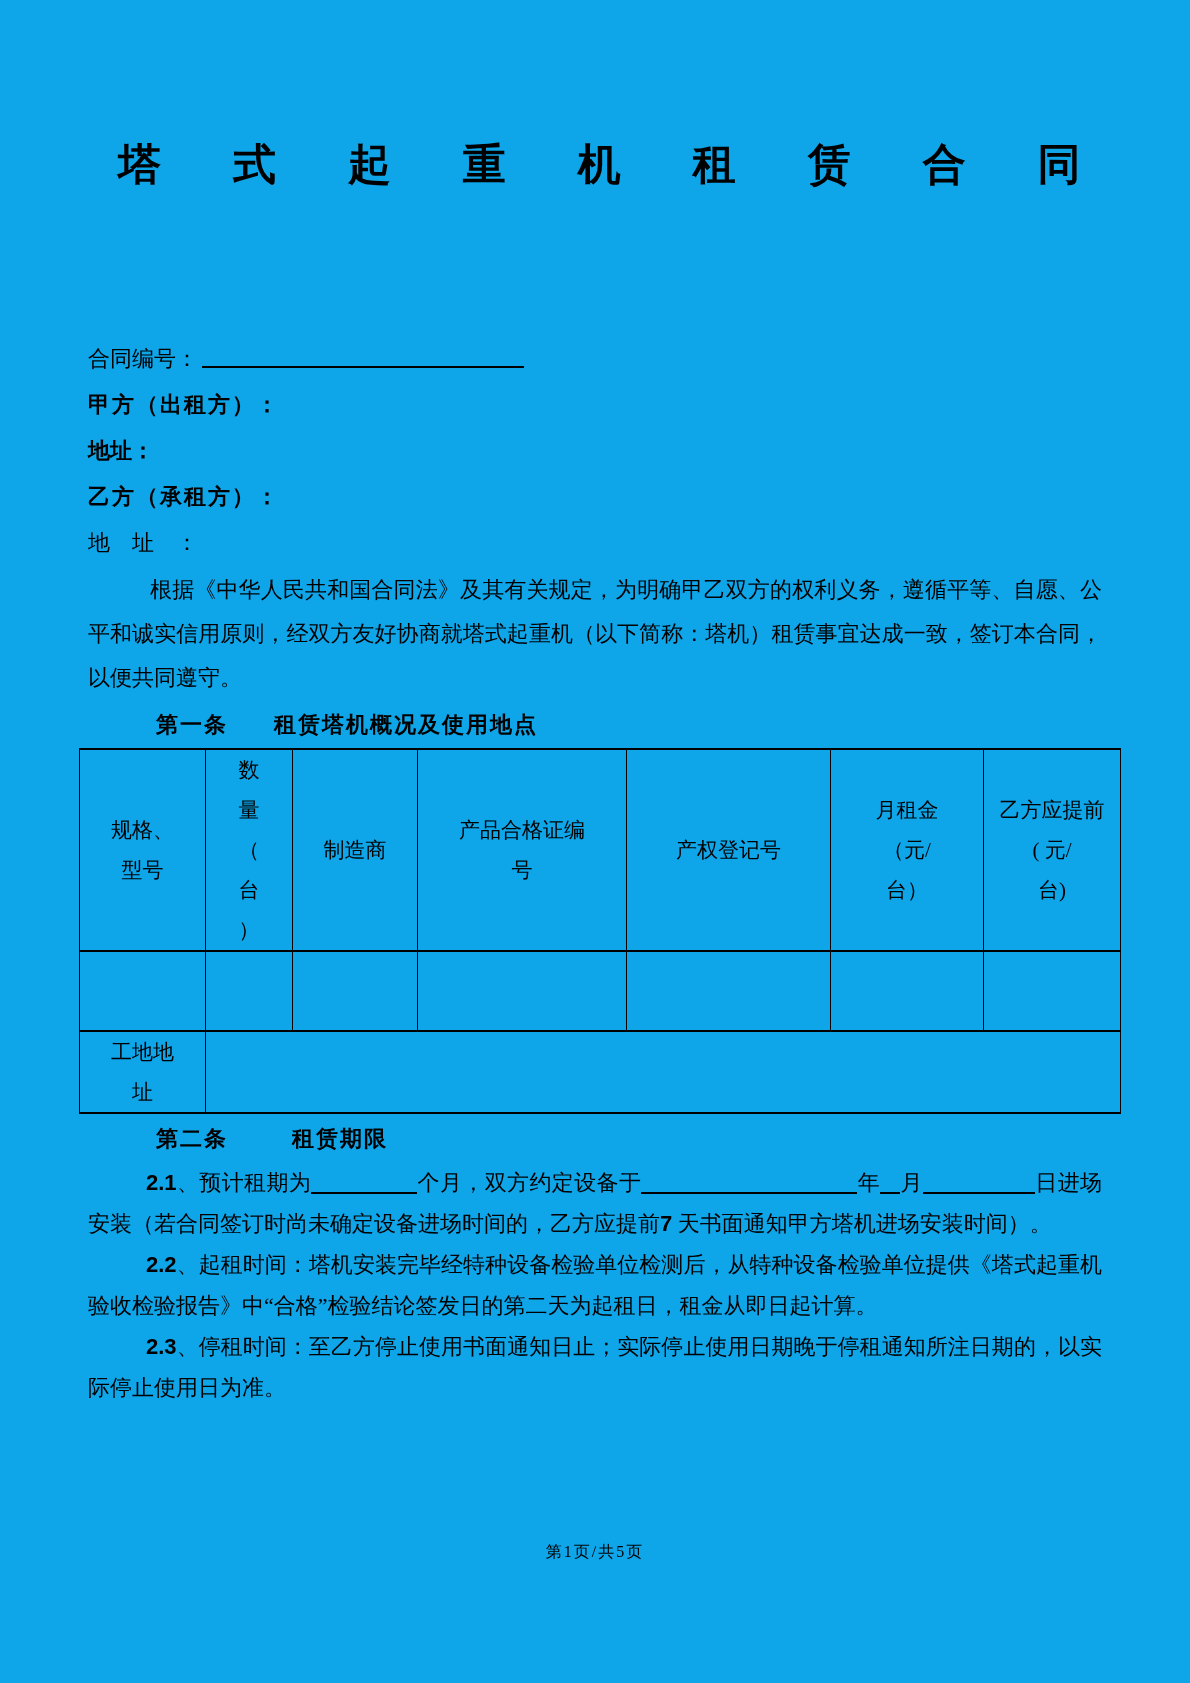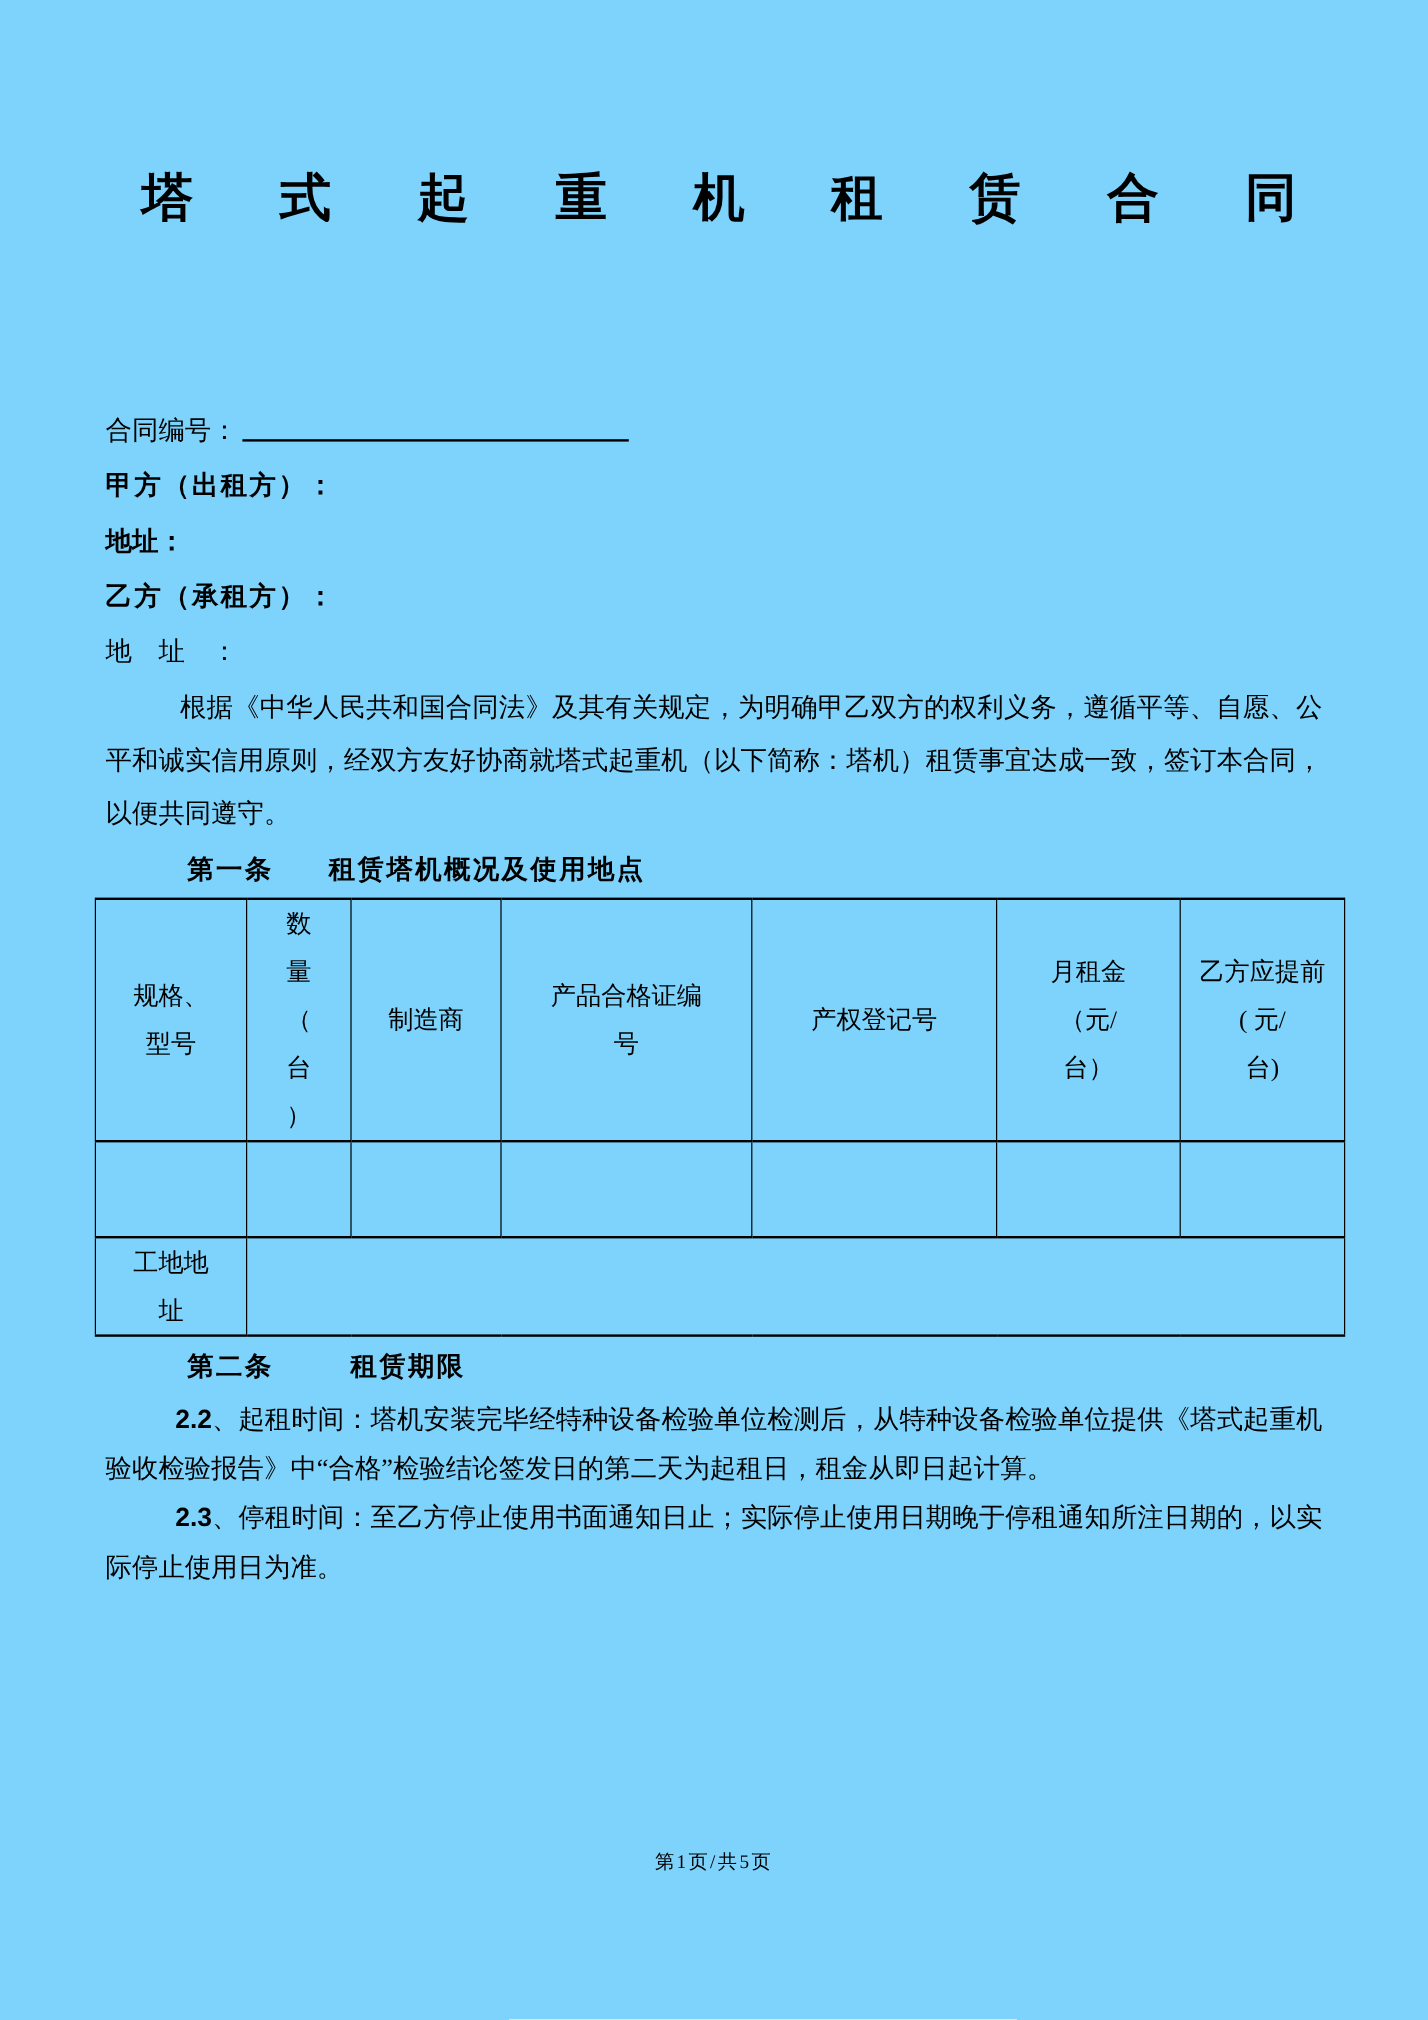--- a/index.html
+++ b/index.html
@@ -1,20 +1,20 @@
 <!DOCTYPE html>
 <html><head>
 <meta charset="utf-8">
 <style>
   html,body { margin:0; padding:0; background:#ffffff; }
   .page {
     position:relative;
     width:1190px; height:1683px;
     margin:0 auto;
-    background:#7dd3fc;
+    background:#0ea5e9;
     color:#000000;
     font-family:"Liberation Serif","DejaVu Serif",serif;
     box-sizing:border-box;
     padding:0 88px;
     overflow:hidden;
   }
   
   .doc-title {
     margin:136px 0 0 0;
     text-align:center;
@@ -187,20 +187,23 @@
 址</td>
         <td colspan="6"></td>
       </tr>
     </tbody>
   </table>
 
   <div class="article-heading">
     <span>第二条</span><span class="heading-gap-2"></span><span>租赁期限</span>
   </div>
 
+  <p class="clause first">
+    <span class="clause-num">2.1</span><span>、预计租期为</span><span class="blank b-months"></span><span>个月，双方约定设备于</span><span class="blank b-year"></span><span>年</span><span class="blank b-pre-month"></span><span>月</span><span class="blank b-day"></span><span>日进场安装（若合同签订时尚未确定设备进场时间的，乙方应提前</span><span class="bold-sans">7</span><span> 天书面通知甲方塔机进场安装时间）。</span>
+  </p>
 
   <p class="clause">
     <span class="clause-num">2.2</span><span>、起租时间：塔机安装完毕经特种设备检验单位检测后，从特种设备检验单位提供《塔式起重机验收检验报告》中“合格”检验结论签发日的第二天为起租日，租金从即日起计算。</span>
   </p>
 
   <p class="clause">
     <span class="clause-num">2.3</span><span>、停租时间：至乙方停止使用书面通知日止；实际停止使用日期晚于停租通知所注日期的，以实际停止使用日为准。</span>
   </p>
 
   <div class="page-footer">第1页/共5页</div>

